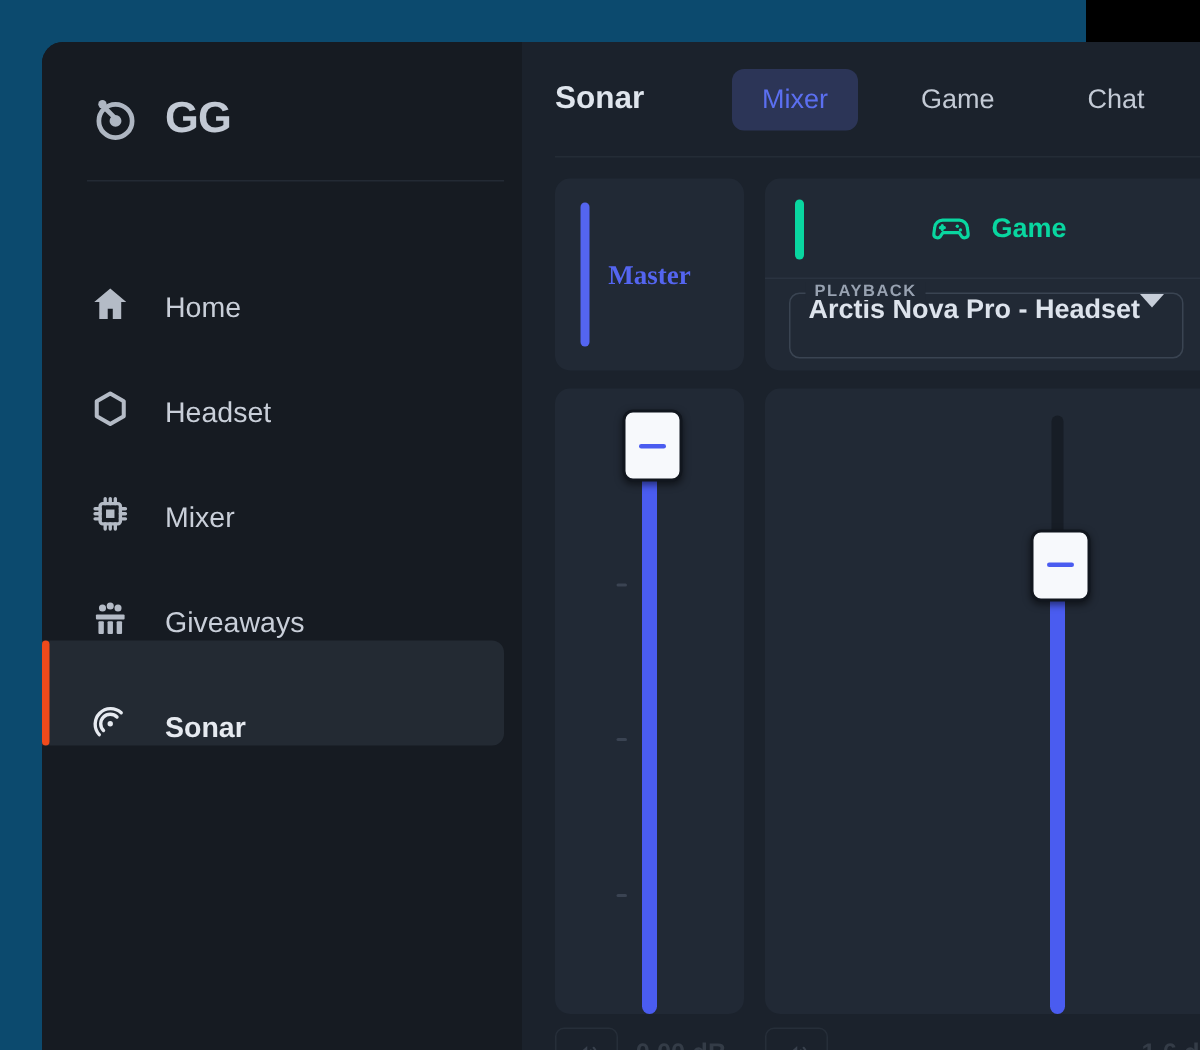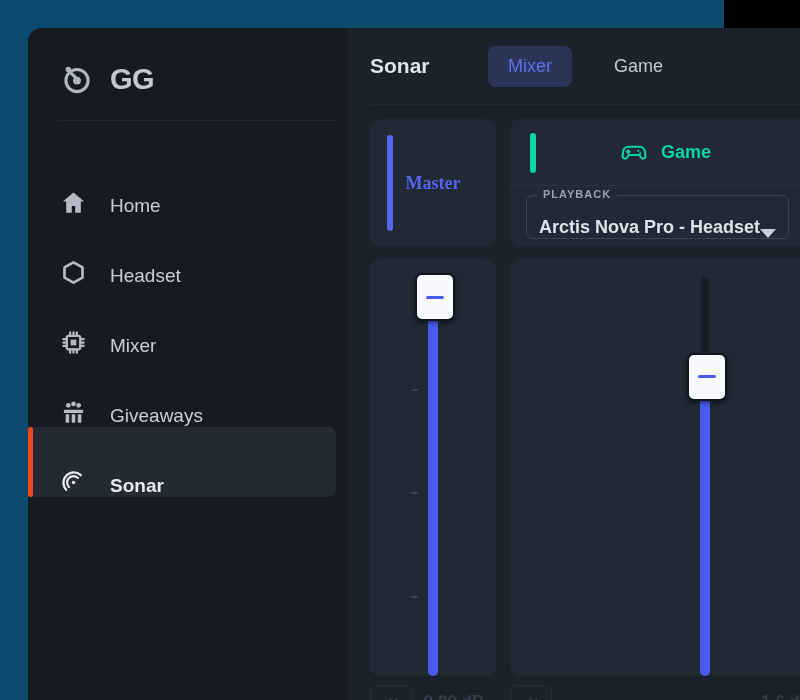--- a/index.html
+++ b/index.html
@@ -70,21 +70,21 @@
   .head-game{height:128px;display:flex;flex-direction:column;position:relative;overflow:hidden;}
   .head-game .accent{
     position:absolute;left:20px;top:14px;width:6px;height:40px;border-radius:3px;background:#09d6a0;
   }
   .game-title-row{height:66px;display:flex;align-items:center;justify-content:center;gap:12px;border-bottom:1px solid #2a3340;}
   .game-title-row .gicon{width:30px;height:30px;color:#09d6a0;display:flex;align-items:center;justify-content:center;}
   .game-title-row .gname{font-size:18px;font-weight:bold;color:#09d6a0;}
   .game-lower{flex:1;display:flex;align-items:center;padding:0 16px;gap:14px;}
   .fieldset{
     position:relative;flex:1;border:1px solid #3a4452;border-radius:7px;height:42px;
-    display:flex;align-items:flex-end;padding:0 12px;
+    display:flex;align-items:flex-start;padding:0 12px;
   }
   .fieldset .legend{
     position:absolute;top:-8px;left:10px;background:#212935;padding:0 6px;
     font-size:11px;letter-spacing:1px;color:#98a2b1;font-weight:bold;
   }
   .fieldset .value{font-size:18px;font-weight:bold;color:#dde3ec;white-space:nowrap;overflow:hidden;}
   .caret{margin-left:auto;width:0;height:0;border-left:8px solid transparent;border-right:8px solid transparent;border-top:9px solid #c7ced9;}
   .level-box{width:76px;flex:0 0 76px;text-align:center;}
   .level-box .lab{font-size:14px;color:#aeb7c4;margin-bottom:7px;}
   .level-box .val{font-size:14px;font-weight:bold;color:#c7ced9;}
@@ -196,20 +196,21 @@
     </div>
   </div>
 
   <div class="content">
 
     <div class="topbar">
       <div class="page-title">Sonar</div>
       <div class="tabs">
         <div class="tab active">Mixer</div>
         <div class="tab">Game</div>
+        <div class="tab">Chat</div>
 
       </div>
     </div>
     <div class="topbar-rule"></div>
 
     <div class="mixer">
 
       <div class="strip strip-master">
         <div class="card head-master">
           <span class="accent"></span>

